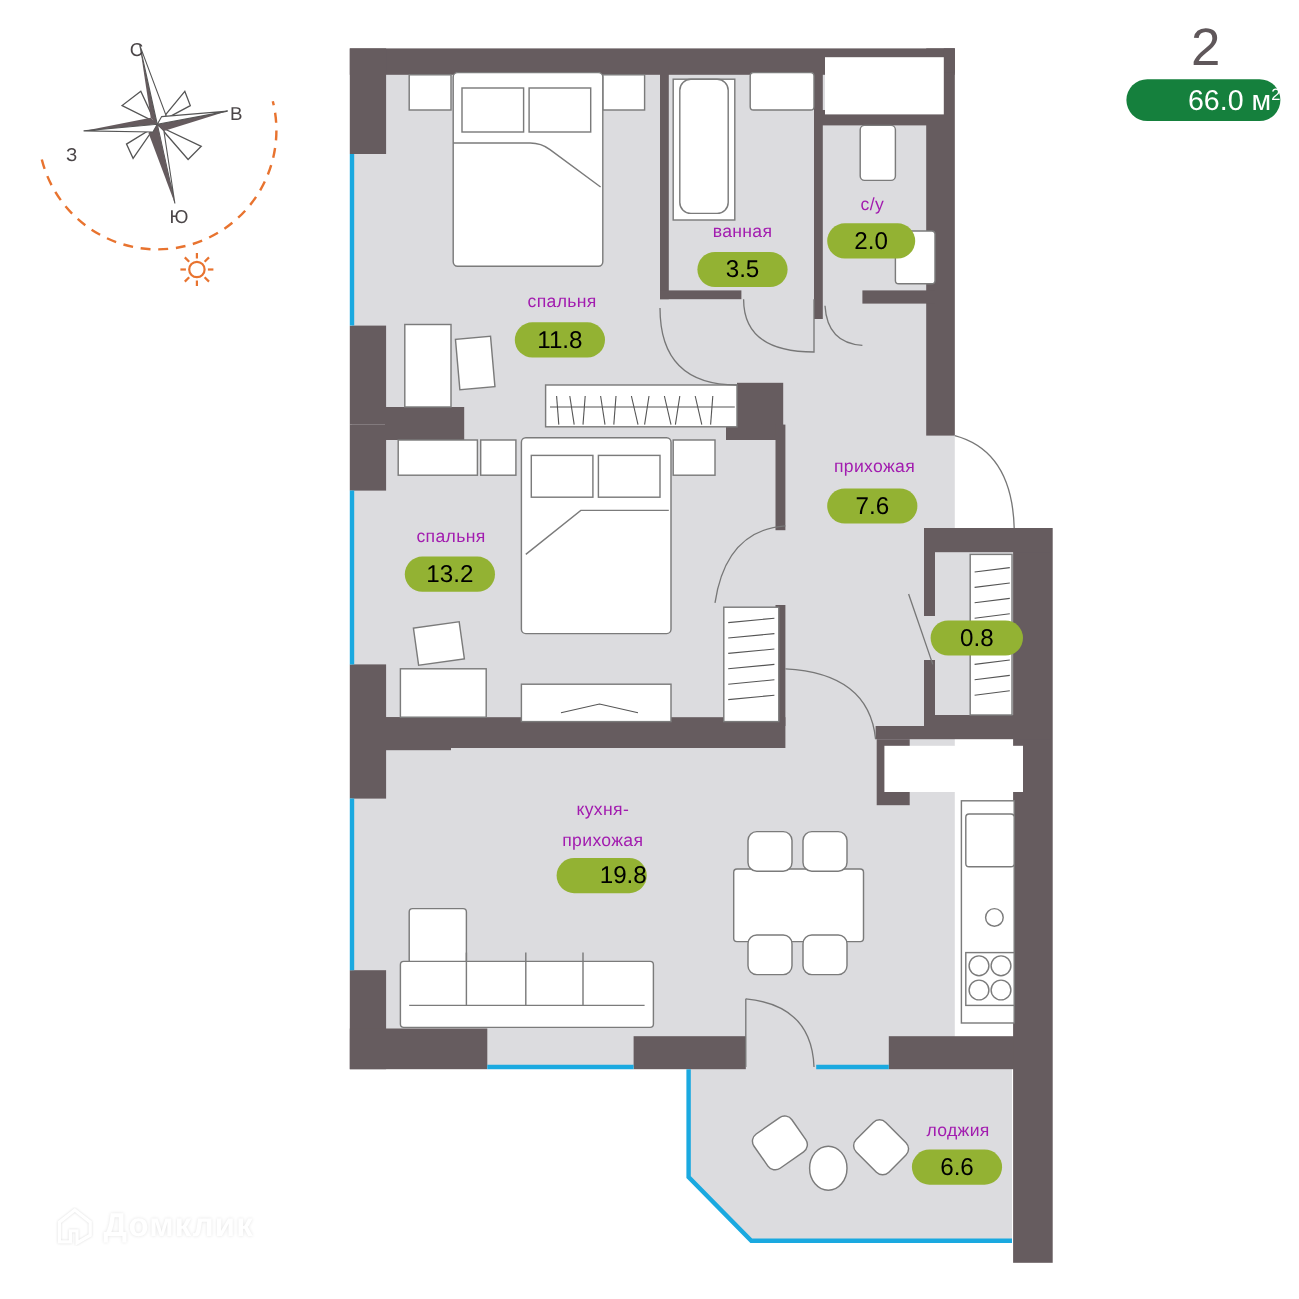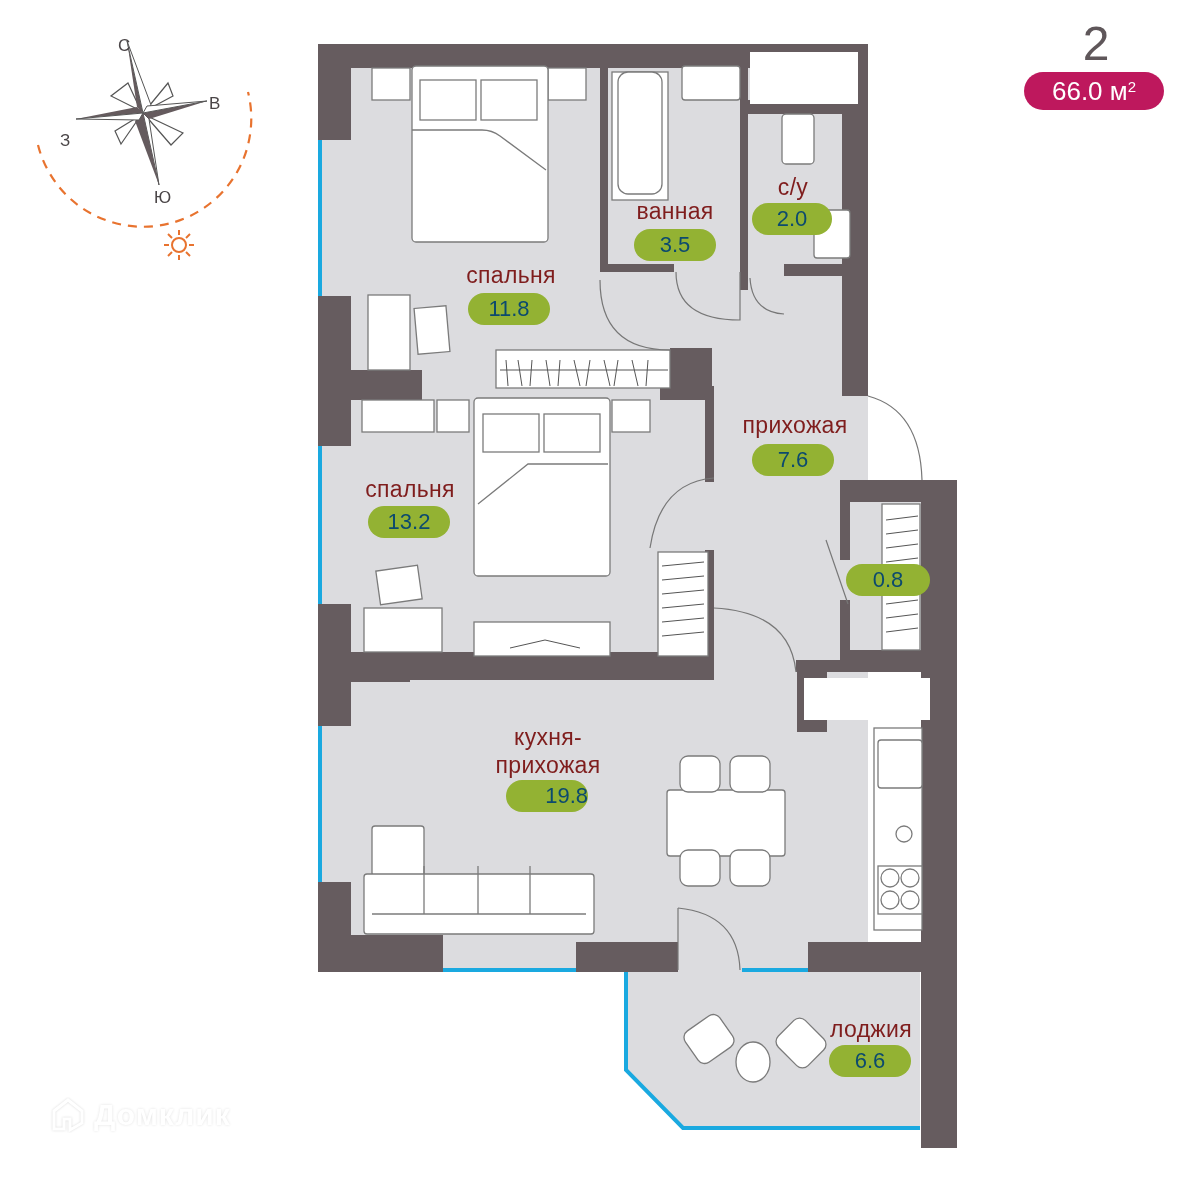--- a/index.html
+++ b/index.html
@@ -1,21 +1,21 @@
 <!DOCTYPE html>
 <html><head>
 <meta charset="utf-8">
 <style>
   html,body{margin:0;padding:0;background:#ffffff;}
   body{width:1181px;height:1181px;position:relative;overflow:hidden;font-family:"Liberation Sans",sans-serif;}
   #plan{position:absolute;left:0;top:0;width:1181px;height:1181px;}
-  .room-label{position:absolute;color:#7f1d1d;font-size:23px;letter-spacing:0.3px;text-align:center;white-space:nowrap;line-height:26px;}
-  .area-badge{position:absolute;background:#93b233;color:#0c4a6e;font-size:22px;border-radius:16px;height:32px;line-height:32px;text-align:center;}
+  .room-label{position:absolute;color:#a21caf;font-size:16px;letter-spacing:0.3px;text-align:center;white-space:nowrap;line-height:26px;}
+  .area-badge{position:absolute;background:#93b233;color:#000000;font-size:22px;border-radius:16px;height:32px;line-height:32px;text-align:center;}
   .rooms-count{position:absolute;left:1060px;top:18px;width:72px;text-align:center;color:#5f575a;font-size:48px;line-height:52px;}
-  .total-area{position:absolute;left:1024px;top:72px;width:140px;height:38px;border-radius:19px;background:#be185d;color:#ffffff;font-size:26px;line-height:38px;text-align:center;}
+  .total-area{position:absolute;left:1024px;top:72px;width:140px;height:38px;border-radius:19px;background:#15803d;color:#ffffff;font-size:26px;line-height:38px;text-align:right;}
   .total-area sup{font-size:15px;vertical-align:top;position:relative;top:-4px;}
   .compass-letter{position:absolute;color:#4a4547;font-size:17px;}
   .watermark{position:absolute;left:50px;top:1097px;display:flex;align-items:center;gap:8px;color:#ffffff;font-size:30px;font-weight:bold;letter-spacing:1px;text-shadow:0 0 3px rgba(0,0,0,0.12);}
 </style>
 </head>
 <body>
 
 <svg id="plan" viewBox="0 0 1181 1181" xmlns="http://www.w3.org/2000/svg">
 
   <g>

